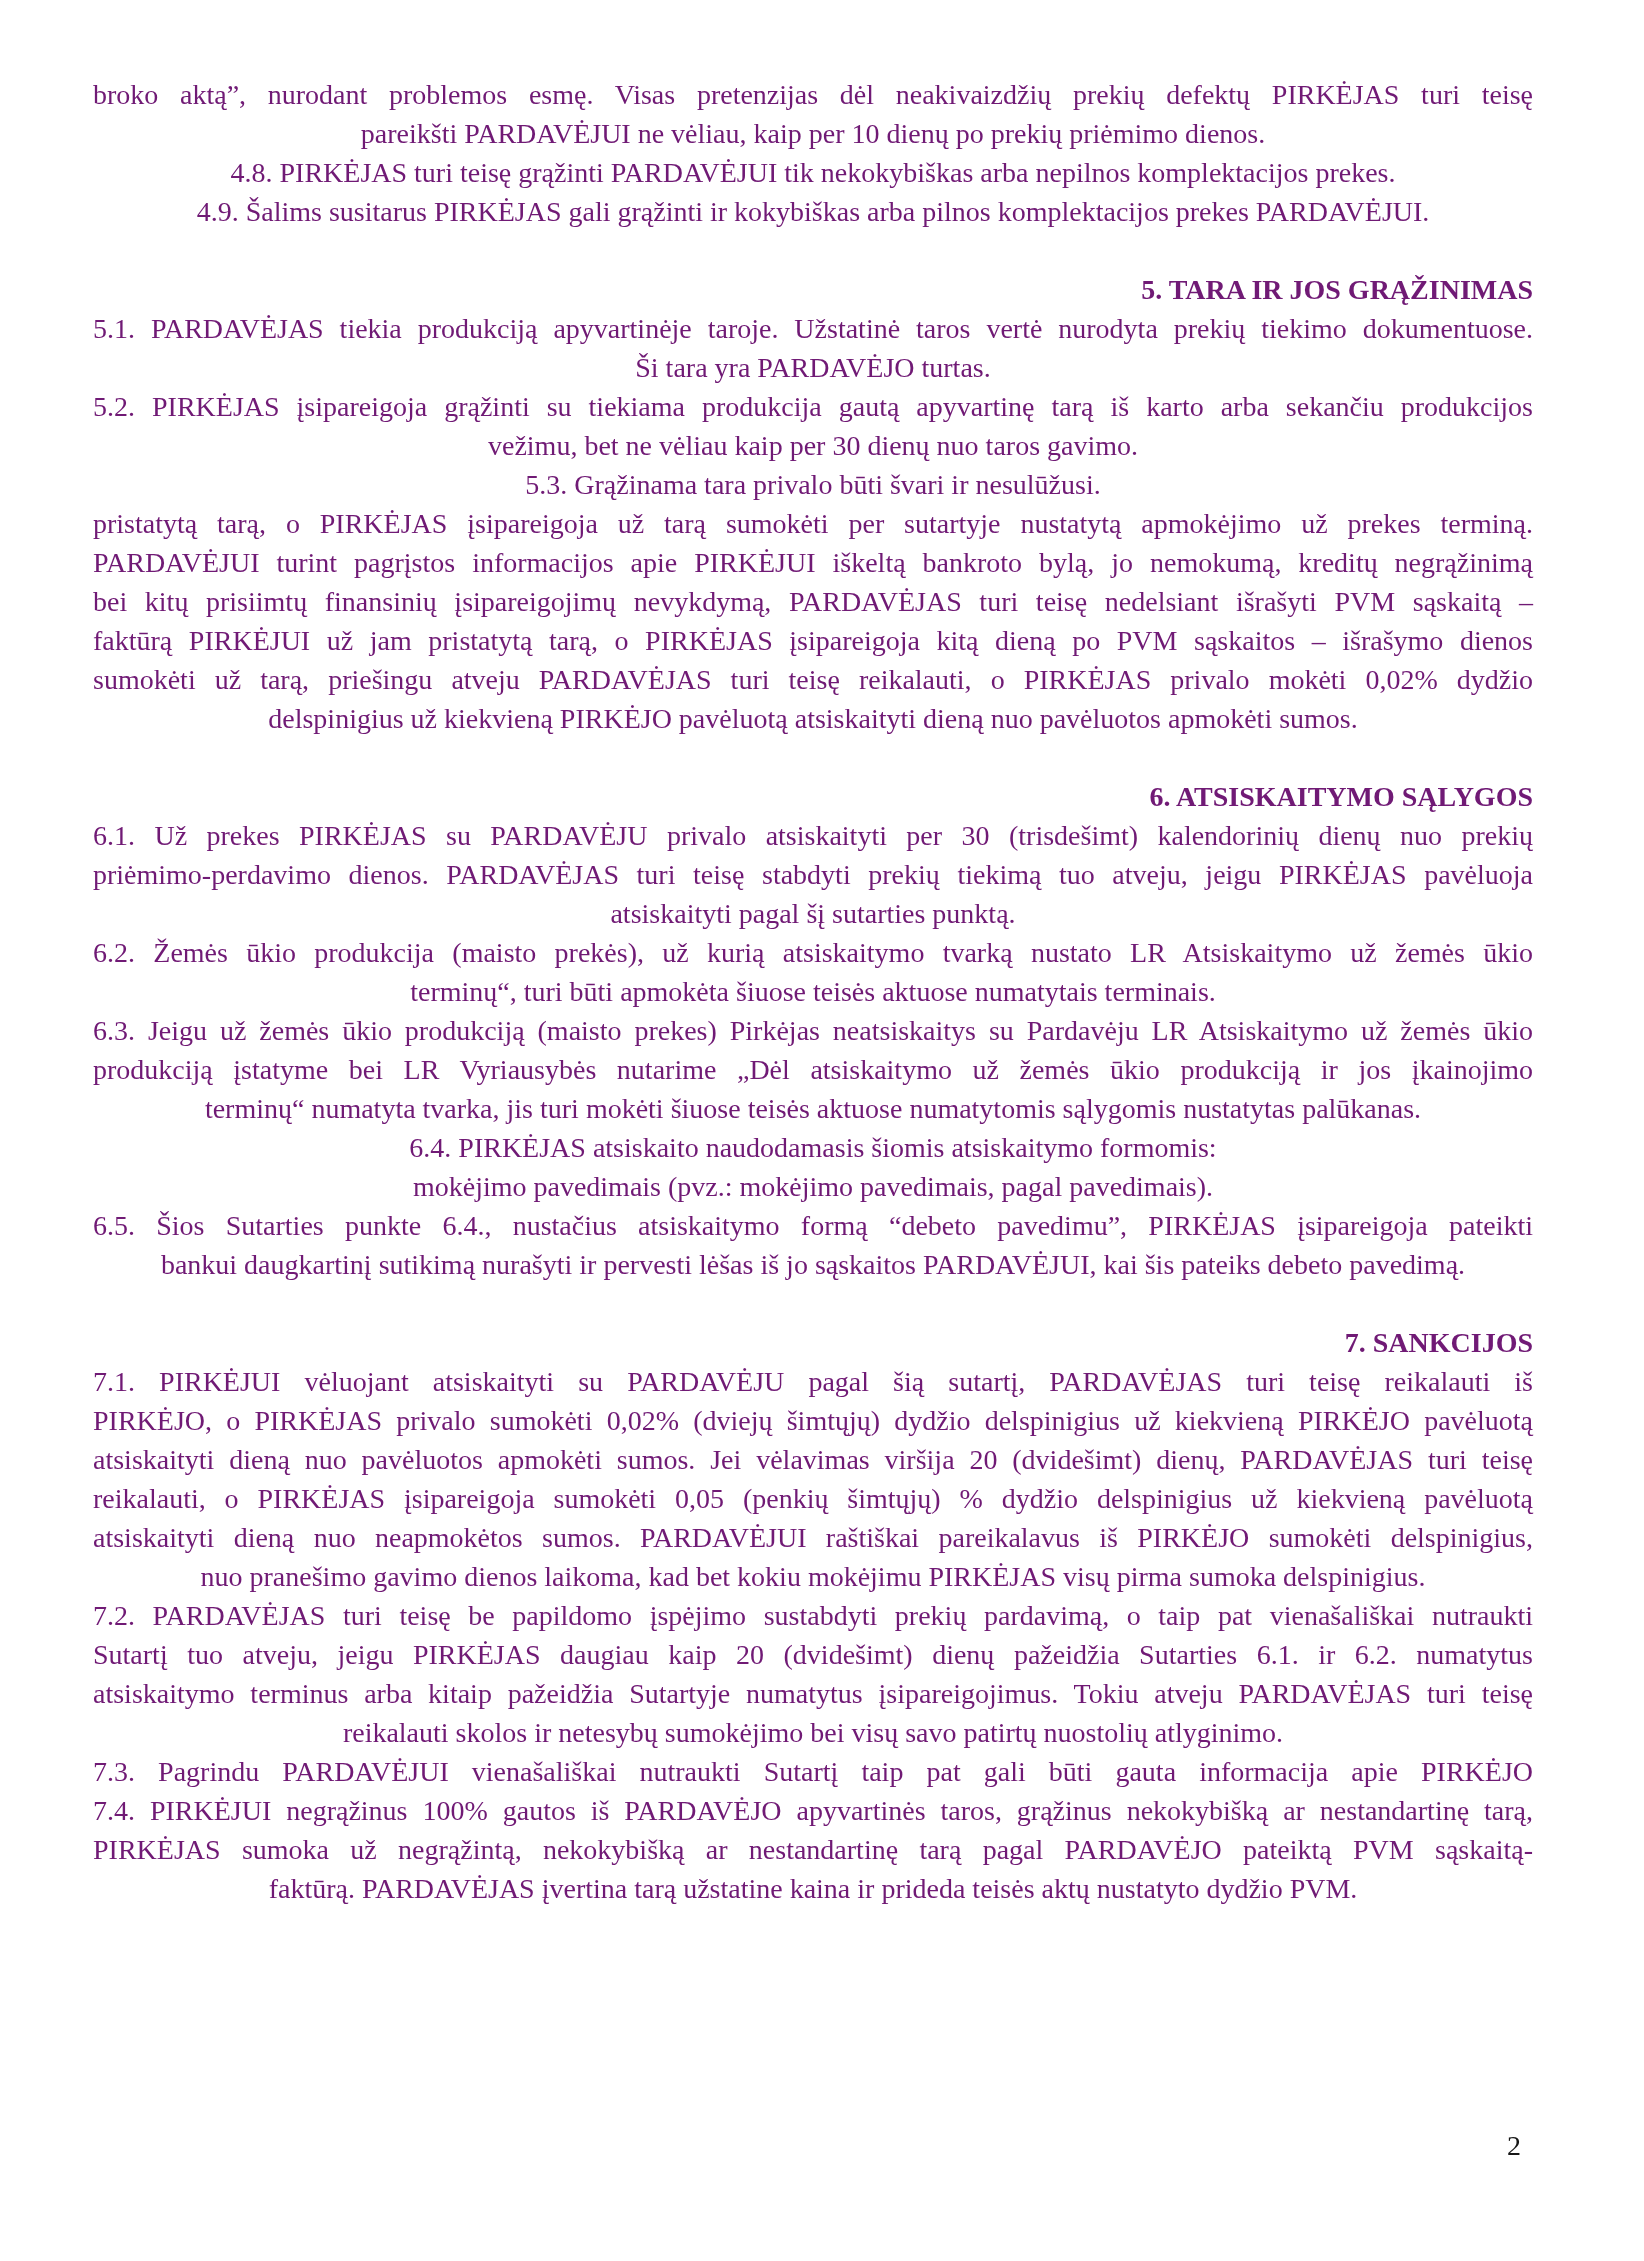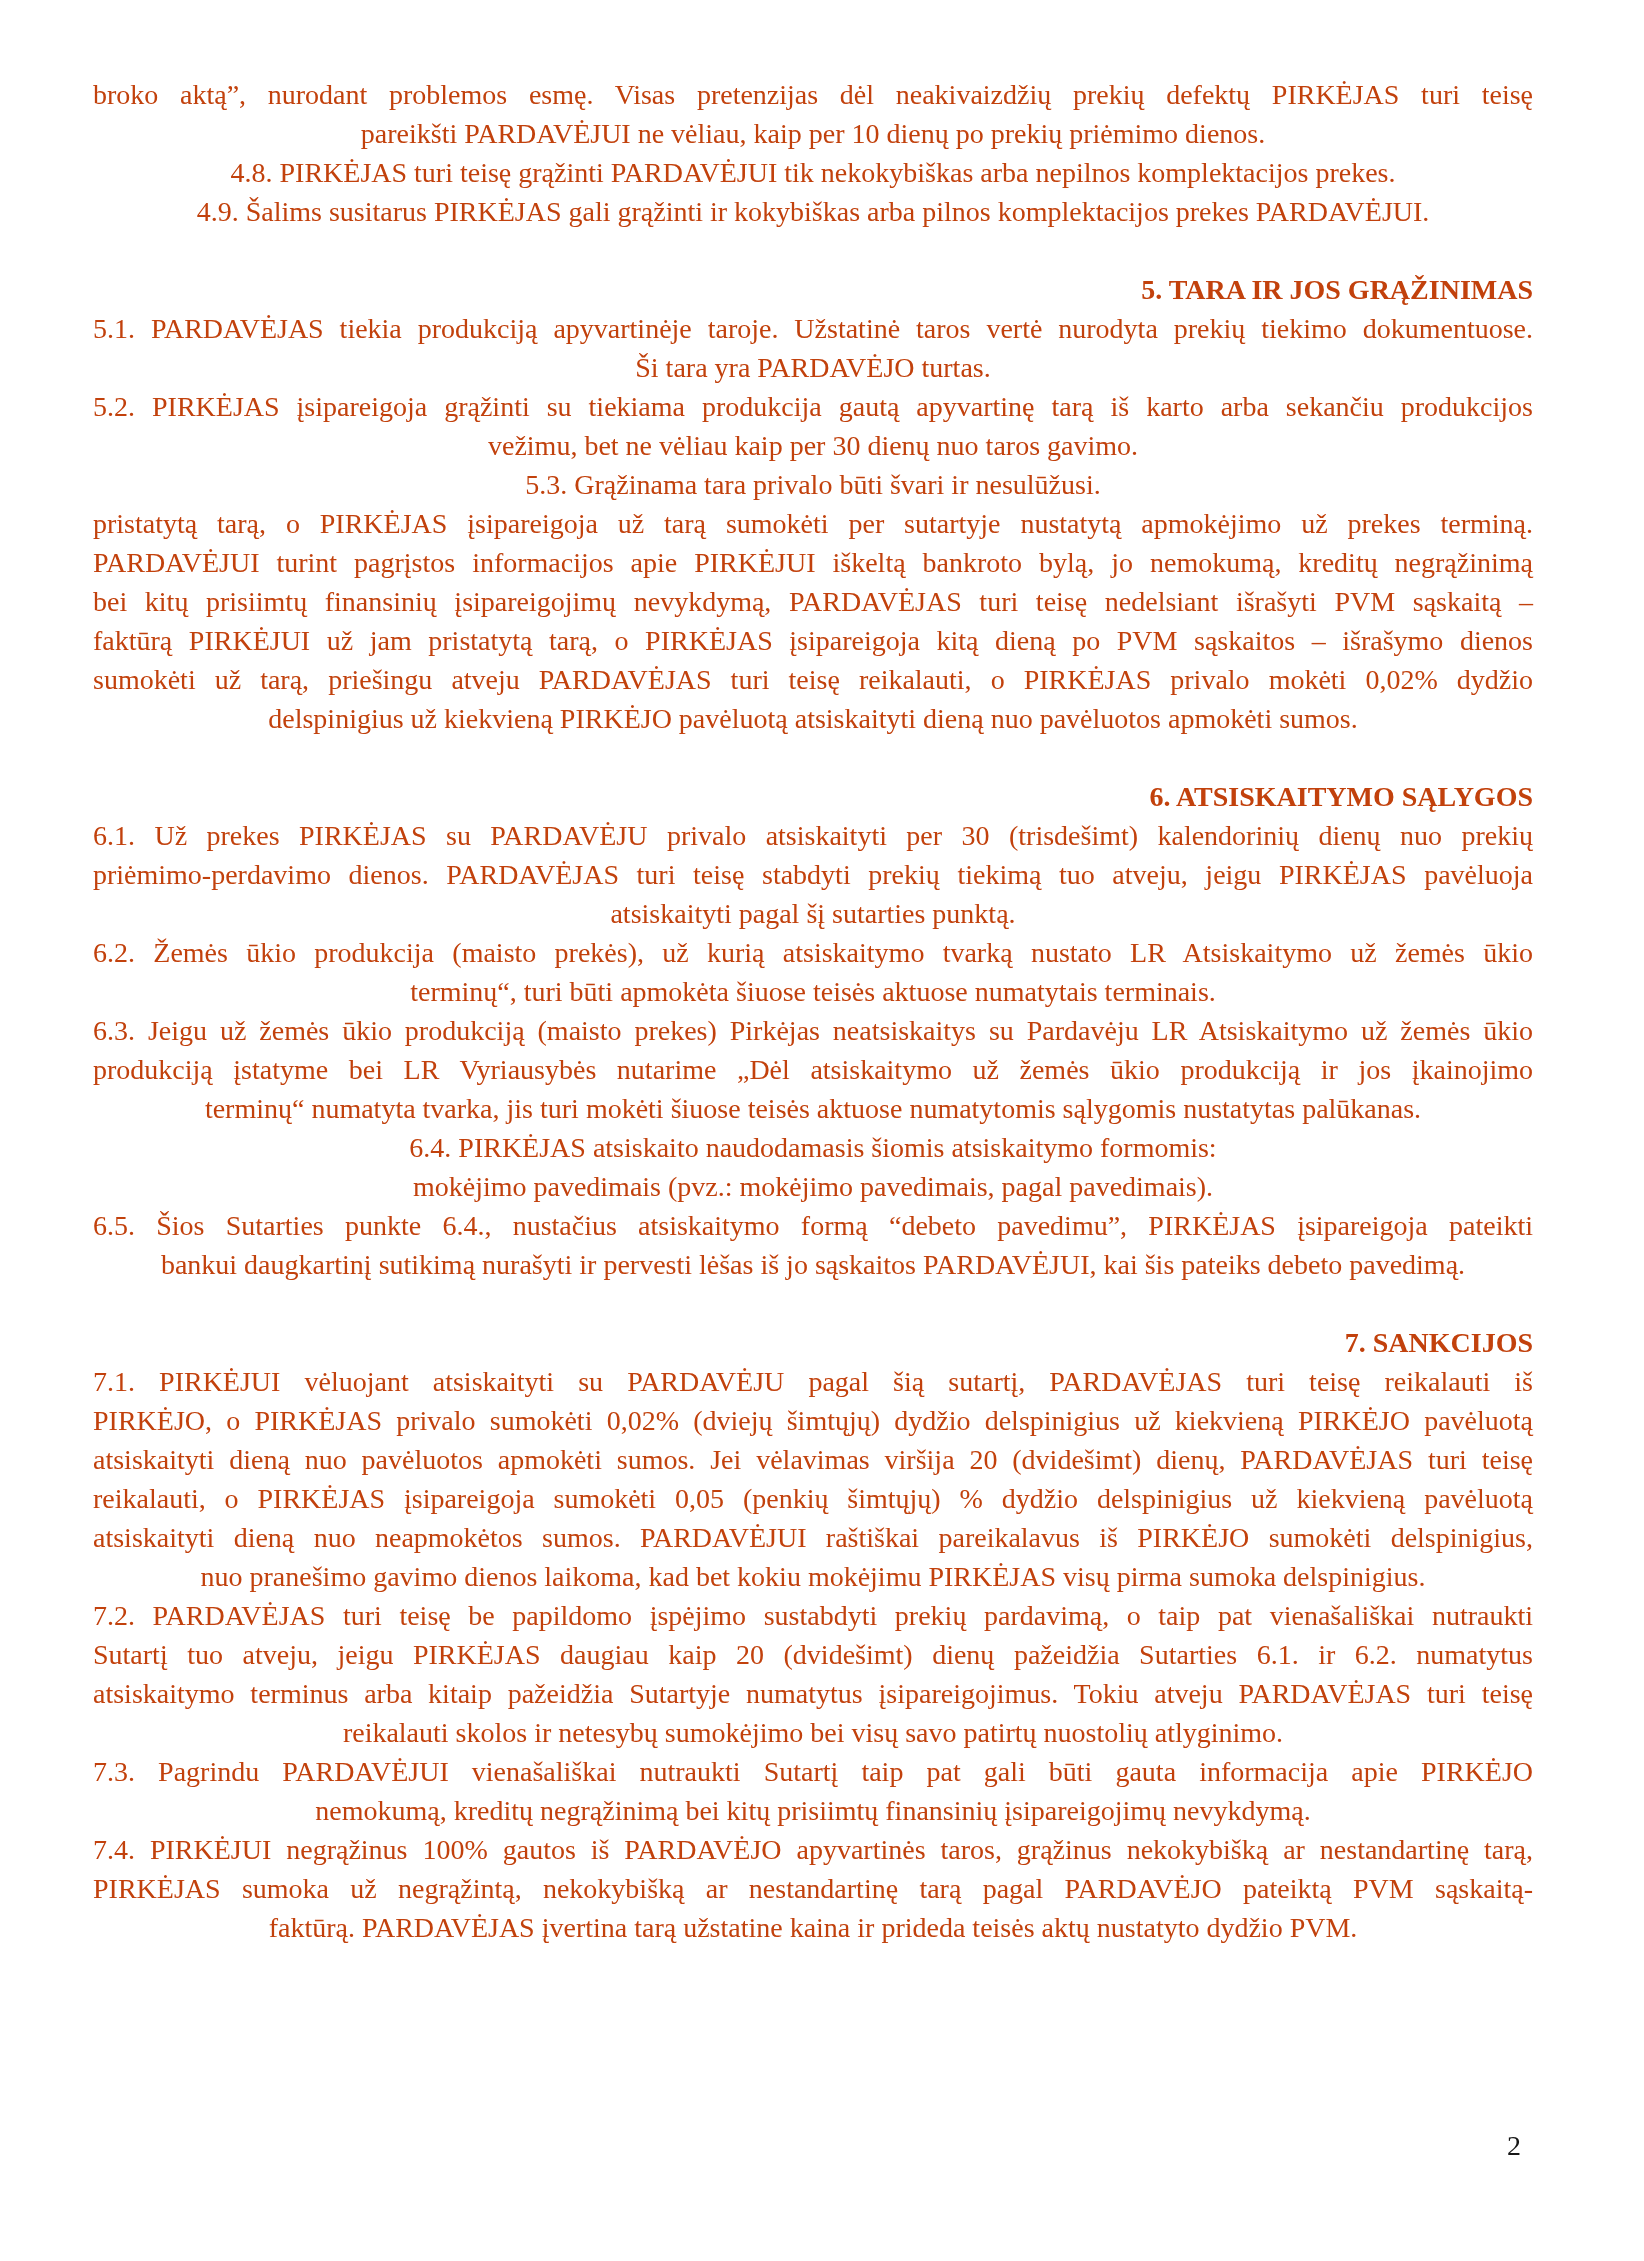--- a/index.html
+++ b/index.html
@@ -5,21 +5,21 @@
   html, body { margin: 0; padding: 0; background: #ffffff; }
   body { width: 1644px; height: 2261px; position: relative; overflow: hidden; }
   .page {
     position: absolute;
     left: 93px;
     top: 75px;
     width: 1440px;
     font-family: "Liberation Serif", "DejaVu Serif", serif;
     font-size: 28px;
     line-height: 39px;
-    color: #c2410c;
+    color: #701a75;
   }
   .line { display: block; height: 39px; white-space: nowrap; text-align: center; }
   .just { text-align: justify; text-align-last: justify; white-space: normal; }
   .blank { display: block; height: 39px; }
   .heading { display: block; height: 39px; text-align: right; font-weight: bold; }
   .page-number {
     position: absolute;
     left: 1507px;
     top: 2126px;
     font-family: "Liberation Serif", "DejaVu Serif", serif;
@@ -76,20 +76,19 @@
       <div class="line just">PIRKĖJO, o PIRKĖJAS privalo sumokėti 0,02% (dviejų šimtųjų) dydžio delspinigius už kiekvieną PIRKĖJO pavėluotą</div>
       <div class="line just">atsiskaityti dieną nuo pavėluotos apmokėti sumos. Jei vėlavimas viršija 20 (dvidešimt) dienų, PARDAVĖJAS turi teisę</div>
       <div class="line just">reikalauti, o PIRKĖJAS įsipareigoja sumokėti 0,05 (penkių šimtųjų) % dydžio delspinigius už kiekvieną pavėluotą</div>
       <div class="line just">atsiskaityti dieną nuo neapmokėtos sumos. PARDAVĖJUI raštiškai pareikalavus iš PIRKĖJO sumokėti delspinigius,</div>
       <div class="line">nuo pranešimo gavimo dienos laikoma, kad bet kokiu mokėjimu PIRKĖJAS visų pirma sumoka delspinigius.</div>
       <div class="line just">7.2. PARDAVĖJAS turi teisę be papildomo įspėjimo sustabdyti prekių pardavimą, o taip pat vienašališkai nutraukti</div>
       <div class="line just">Sutartį tuo atveju, jeigu PIRKĖJAS daugiau kaip 20 (dvidešimt) dienų pažeidžia Sutarties 6.1. ir 6.2. numatytus</div>
       <div class="line just">atsiskaitymo terminus arba kitaip pažeidžia Sutartyje numatytus įsipareigojimus. Tokiu atveju PARDAVĖJAS turi teisę</div>
       <div class="line">reikalauti skolos ir netesybų sumokėjimo bei visų savo patirtų nuostolių atlyginimo.</div>
       <div class="line just">7.3. Pagrindu PARDAVĖJUI vienašališkai nutraukti Sutartį taip pat gali būti gauta informacija apie PIRKĖJO</div>
-      <div class="line">nemokumą, kreditų negrąžinimą bei kitų prisiimtų finansinių įsipareigojimų nevykdymą.</div>
       <div class="line just">7.4. PIRKĖJUI negrąžinus 100% gautos iš PARDAVĖJO apyvartinės taros, grąžinus nekokybišką ar nestandartinę tarą,</div>
       <div class="line just">PIRKĖJAS sumoka už negrąžintą, nekokybišką ar nestandartinę tarą pagal PARDAVĖJO pateiktą PVM sąskaitą-</div>
       <div class="line">faktūrą. PARDAVĖJAS įvertina tarą užstatine kaina ir prideda teisės aktų nustatyto dydžio PVM.</div>
     </section>
   </div>
 <div class="page-number">2</div>
 
 
 </body></html>

